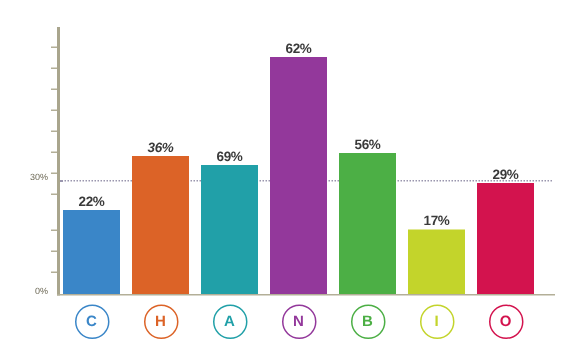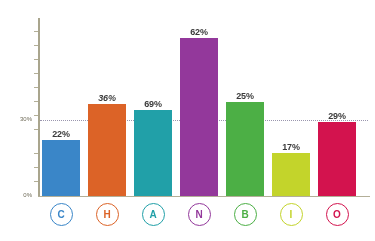--- a/index.html
+++ b/index.html
@@ -181,21 +181,21 @@
     </div>
     <div class="bar-slot" style="left:92px;">
       <div class="bar-value" style="bottom: 87.4571px; color: rgb(58, 58, 58);">69%</div>
       <div class="bar" style="height: 86.4571px; background: rgb(33, 160, 168);"></div>
     </div>
     <div class="bar-slot" style="left:138px;">
       <div class="bar-value" style="bottom: 158.657px; color: rgb(58, 58, 58);">62%</div>
       <div class="bar" style="height: 157.657px; background: rgb(147, 56, 155);"></div>
     </div>
     <div class="bar-slot" style="left:184px;">
-      <div class="bar-value" style="bottom: 95.0857px; color: rgb(58, 58, 58);">25%</div>
+      <div class="bar-value" style="bottom: 95.0857px; color: rgb(58, 58, 58);">56%</div>
       <div class="bar" style="height: 94.0857px; background: rgb(76, 175, 69);"></div>
     </div>
     <div class="bar-slot" style="left:230px;">
       <div class="bar-value" style="bottom: 44.2286px; color: rgb(58, 58, 58);">17%</div>
       <div class="bar" style="height: 43.2286px; background: rgb(195, 212, 43);"></div>
     </div>
     <div class="bar-slot" style="left:276px;">
       <div class="bar-value" style="bottom: 74.7429px; color: rgb(58, 58, 58);">29%</div>
       <div class="bar" style="height: 73.7429px; background: rgb(211, 19, 78);"></div>
     </div>

